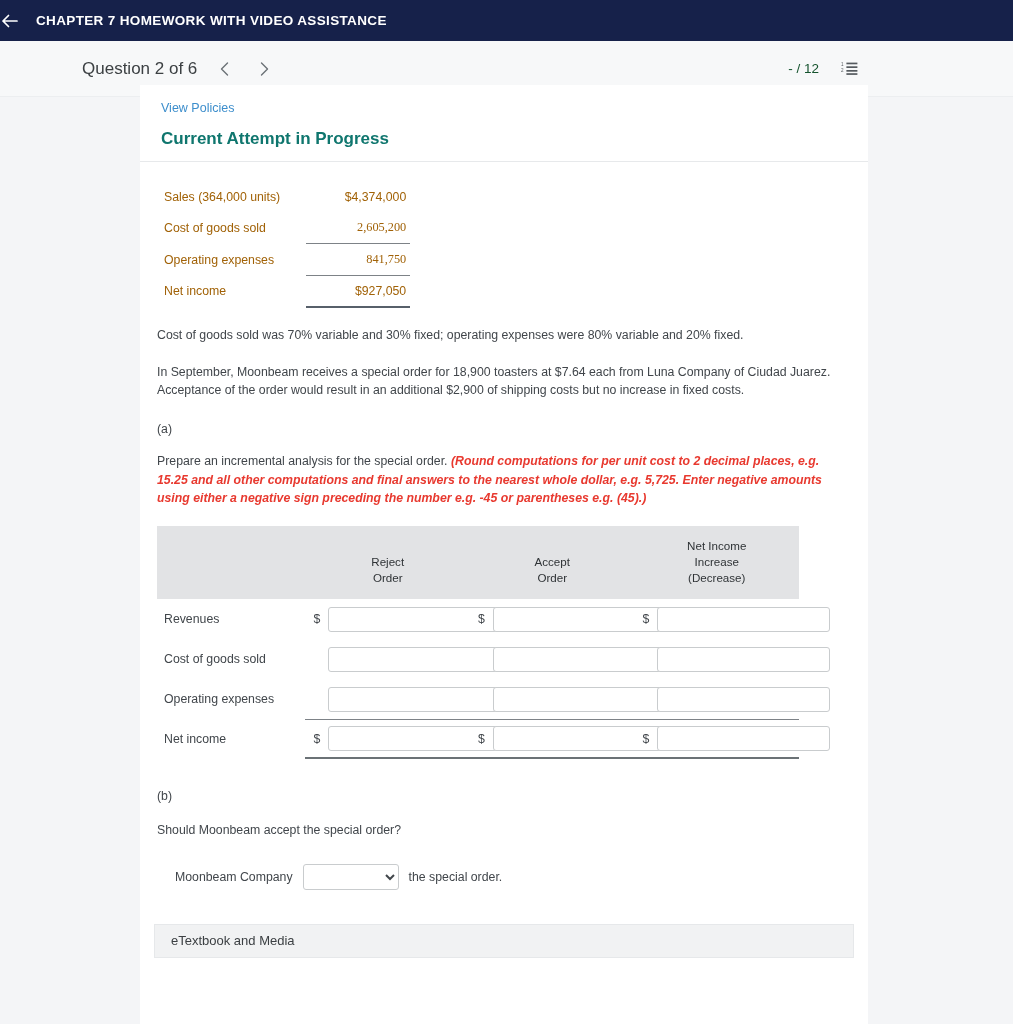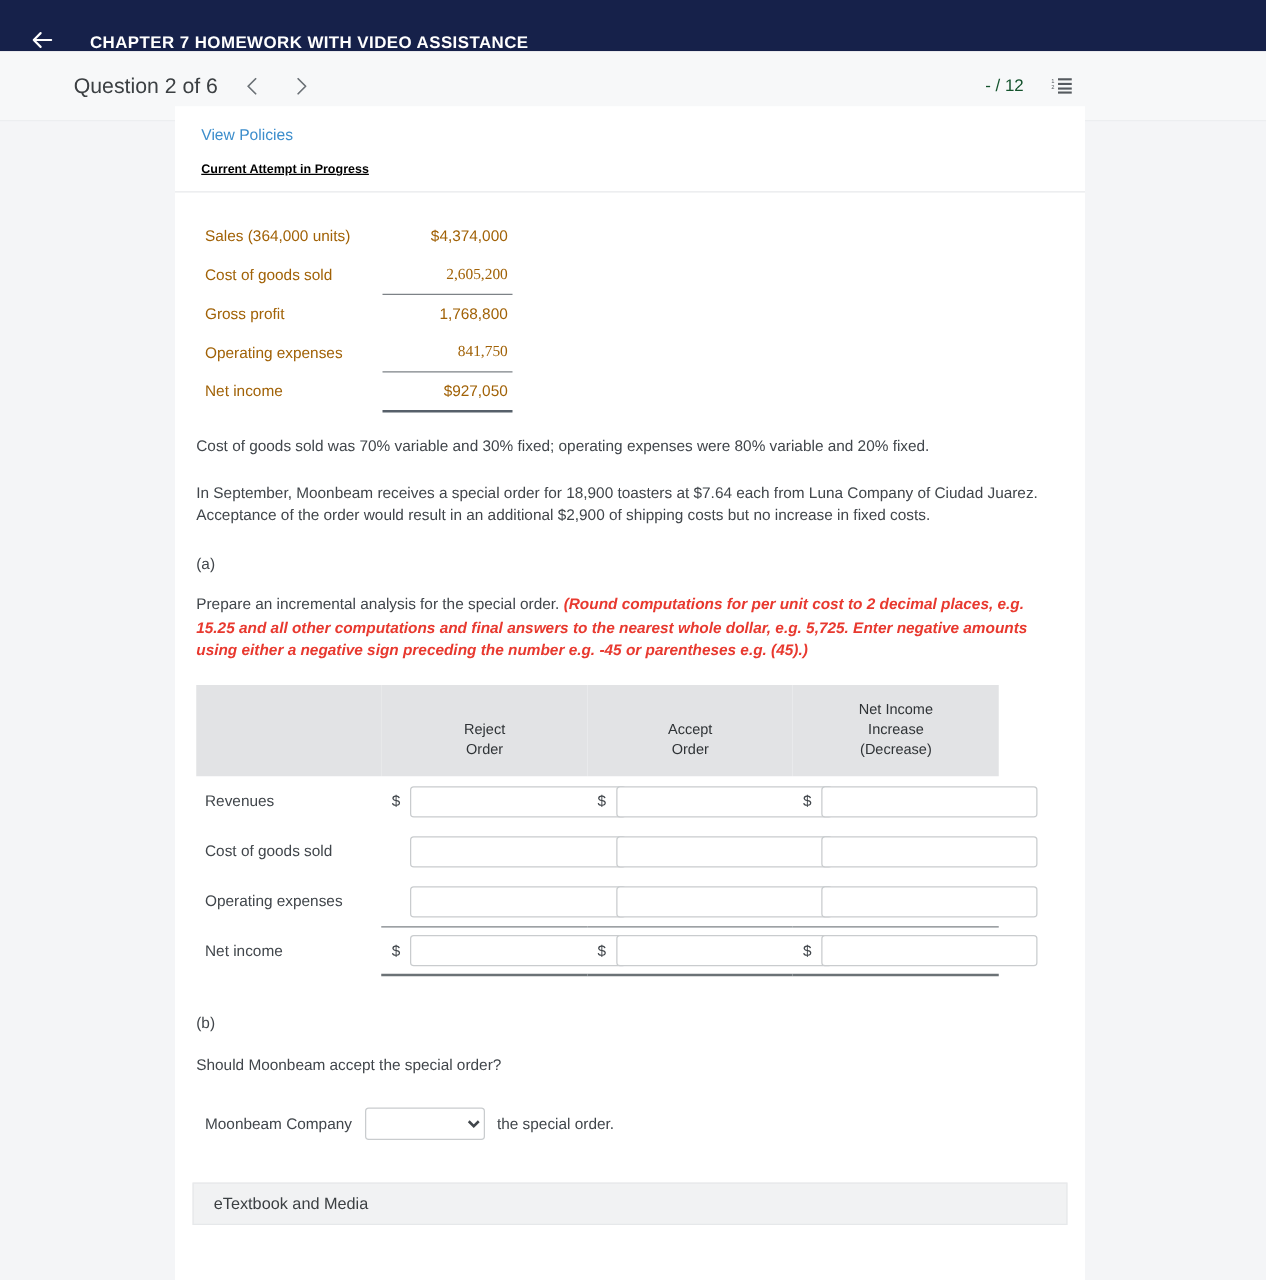--- a/index.html
+++ b/index.html
@@ -9,23 +9,22 @@
     background: #f4f5f7;
     font-family: "Liberation Sans", sans-serif;
     -webkit-font-smoothing: antialiased;
   }
   .app { position: relative; width: 1013px; height: 1024px; overflow: hidden; background: #f4f5f7; }
 
   
   .topbar {
     height: 41px;
     background: #16214a;
-    display: flex; align-items: flex-end;
-    padding-left: 24px;
-    gap: 30px;
+    display: flex; align-items: center;
+    gap: 18px;
   }
   .back-arrow {
     width: 18px; height: 18px;
     display: flex; align-items: center; justify-content: center;
     color: #ffffff;
     cursor: pointer;
   }
   .back-arrow svg { display: block; }
   .topbar-title {
     color: #ffffff;
@@ -37,21 +36,21 @@
 
   
   .qbar {
     height: 56px;
     background: #f7f8f9;
     display: flex; align-items: center;
     border-bottom: 1px solid #eceef0;
   }
   .qbar-left {
     display: flex; align-items: center;
-    padding-left: 59px;
+    padding-left: 82px;
     gap: 14px;
   }
   .qbar-title {
     font-size: 17px;
     color: #3c4043;
     white-space: nowrap;
   }
   .chev {
     width: 26px; height: 26px;
     display: flex; align-items: center; justify-content: center;
@@ -80,25 +79,24 @@
   .card-pad { padding: 10px 16px 0 16px; }
 
   .view-policies {
     color: #3d8ecc;
     font-size: 12.5px;
     margin: 6px 5px 0 5px;
     display: inline-block;
     cursor: pointer;
   }
   .attempt-label {
-    font-size: 10px;
+    font-size: 17px;
     font-weight: bold;
-    color: #000000;
+    color: #0f766e;
     margin: 13px 0 0 5px;
-    text-decoration: underline;
   }
   .divider { border-top: 1px solid #e7e9eb; margin: 12px 0 0 0; }
 
   .body-pad { padding: 0 18px 0 17px; }
 
   p.prose {
     font-size: 12.3px;
     color: #41464b;
     line-height: 1.52;
     margin: 18px 0 0 0;
@@ -194,21 +192,21 @@
     padding: 0 6px;
     outline: none;
   }
   .ia tr.pre-total td .cellwrap { border-top: 1.4px solid #7d8287; }
   .ia tr.total td .cellwrap { border-bottom: 2.8px solid #6b7276; }
 
   
   .bselect-row {
     display: flex; align-items: center;
     gap: 10px;
-    margin: 24px 0 0 7px;
+    margin: 24px 0 0 18px;
   }
   .bselect-row .txt { font-size: 12.3px; color: #41464b; }
   select.answer-select {
     width: 96px;
     height: 26px;
     border: 1px solid #c9ccce;
     border-radius: 3px;
     background: #ffffff;
     font-family: "Liberation Sans", sans-serif;
     font-size: 12.3px;
@@ -286,24 +284,20 @@
       <table class="results">
         <tbody>
           <tr>
             <td class="lbl">Sales (364,000 units)</td>
             <td class="amt">$4,374,000</td>
           </tr>
           <tr class="rule-below">
             <td class="lbl">Cost of goods sold</td>
             <td class="amt">2,605,200</td>
           </tr>
-          <tr>
-            <td class="lbl">Gross profit</td>
-            <td class="amt">1,768,800</td>
-          </tr>
           <tr class="rule-below">
             <td class="lbl">Operating expenses</td>
             <td class="amt">841,750</td>
           </tr>
           <tr class="dbl">
             <td class="lbl">Net income</td>
             <td class="amt">$927,050</td>
           </tr>
         </tbody>
       </table>

